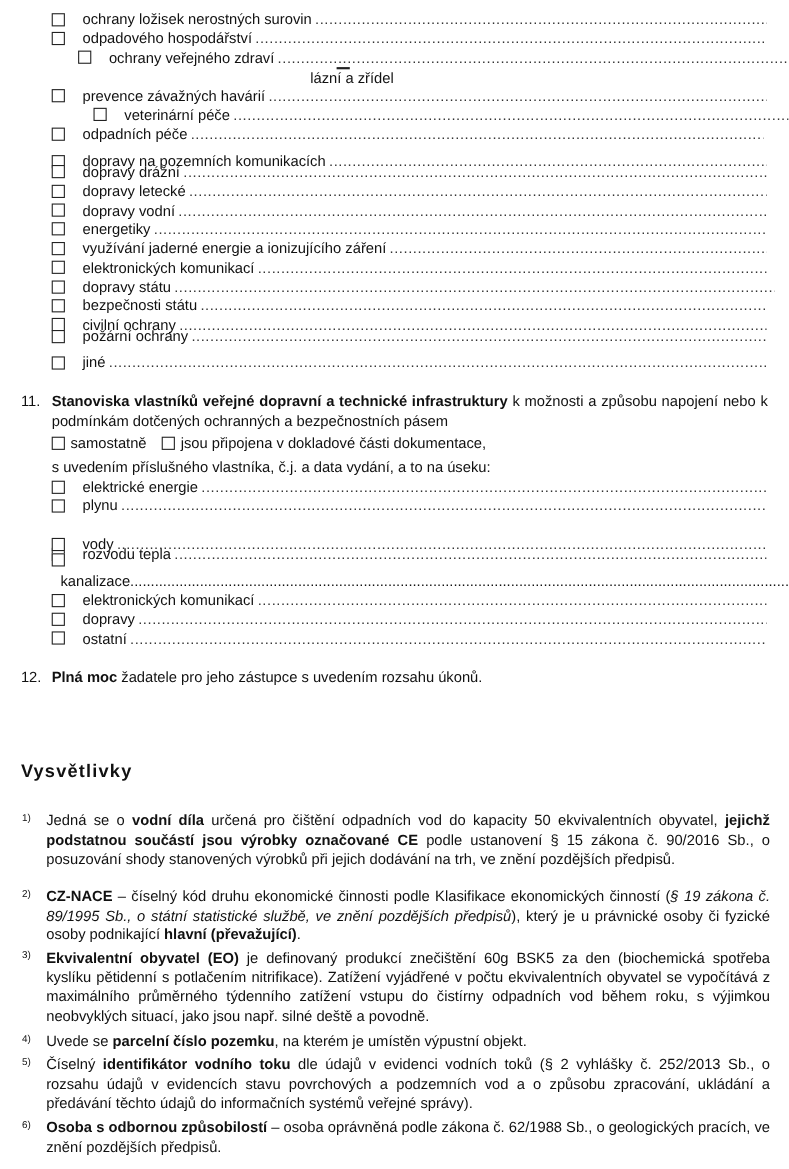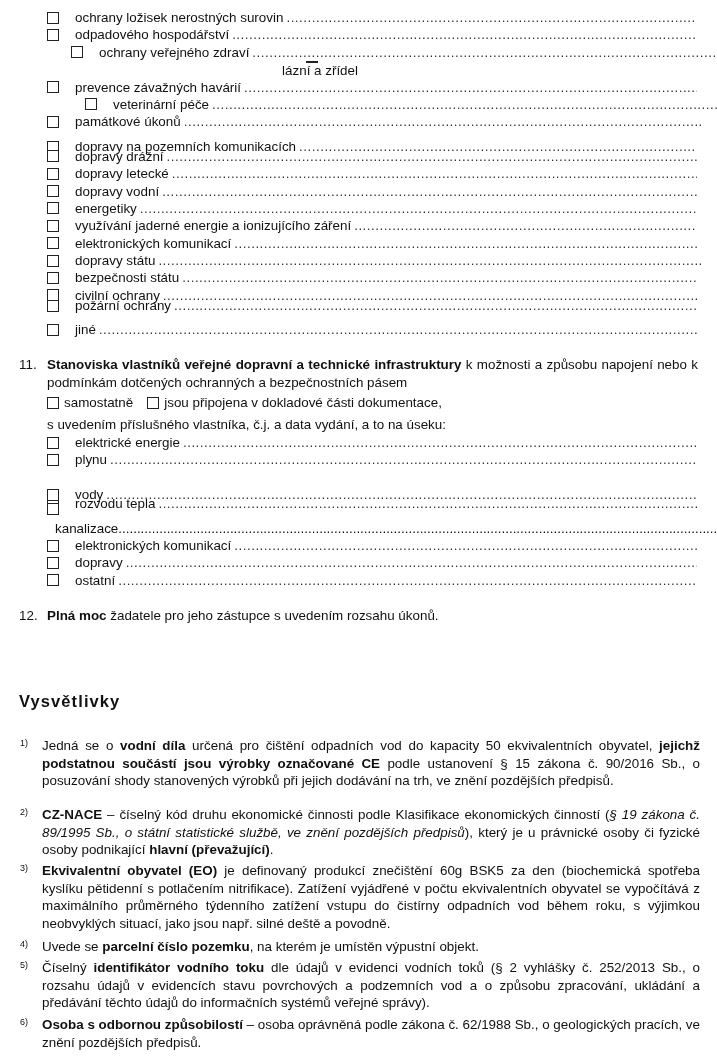--- a/index.html
+++ b/index.html
@@ -72,21 +72,21 @@
       <span class="lbl">prevence závažných havárií</span>
       <span class="dots" style="width: 453.016px; margin-left: 3px;"></span>
     </div>
     <div class="row" style="top: 95.75px; padding-left: 38px;">
       <span class="cb"></span>
       <span class="lbl">veterinární péče</span>
       <span class="dots" style="width: 522.969px; margin-left: 3px;"></span>
     </div>
     <div class="row" style="top: 113.1px;">
       <span class="cb"></span>
-      <span class="lbl">památkové úkonů</span>
+      <span class="lbl">odpadních péče</span>
       <span class="dots" style="width: 520.734px; margin-left: 3px;"></span>
     </div>
     <div class="row" style="top: 138px;">
       <span class="cb"></span>
       <span class="lbl">dopravy na pozemních komunikacích</span>
       <span class="dots" style="width: 397.922px; margin-left: 3px;"></span>
     </div>
     <div class="row" style="top: 147.8px;">
       <span class="cb"></span>
       <span class="lbl">dopravy drážní</span>

